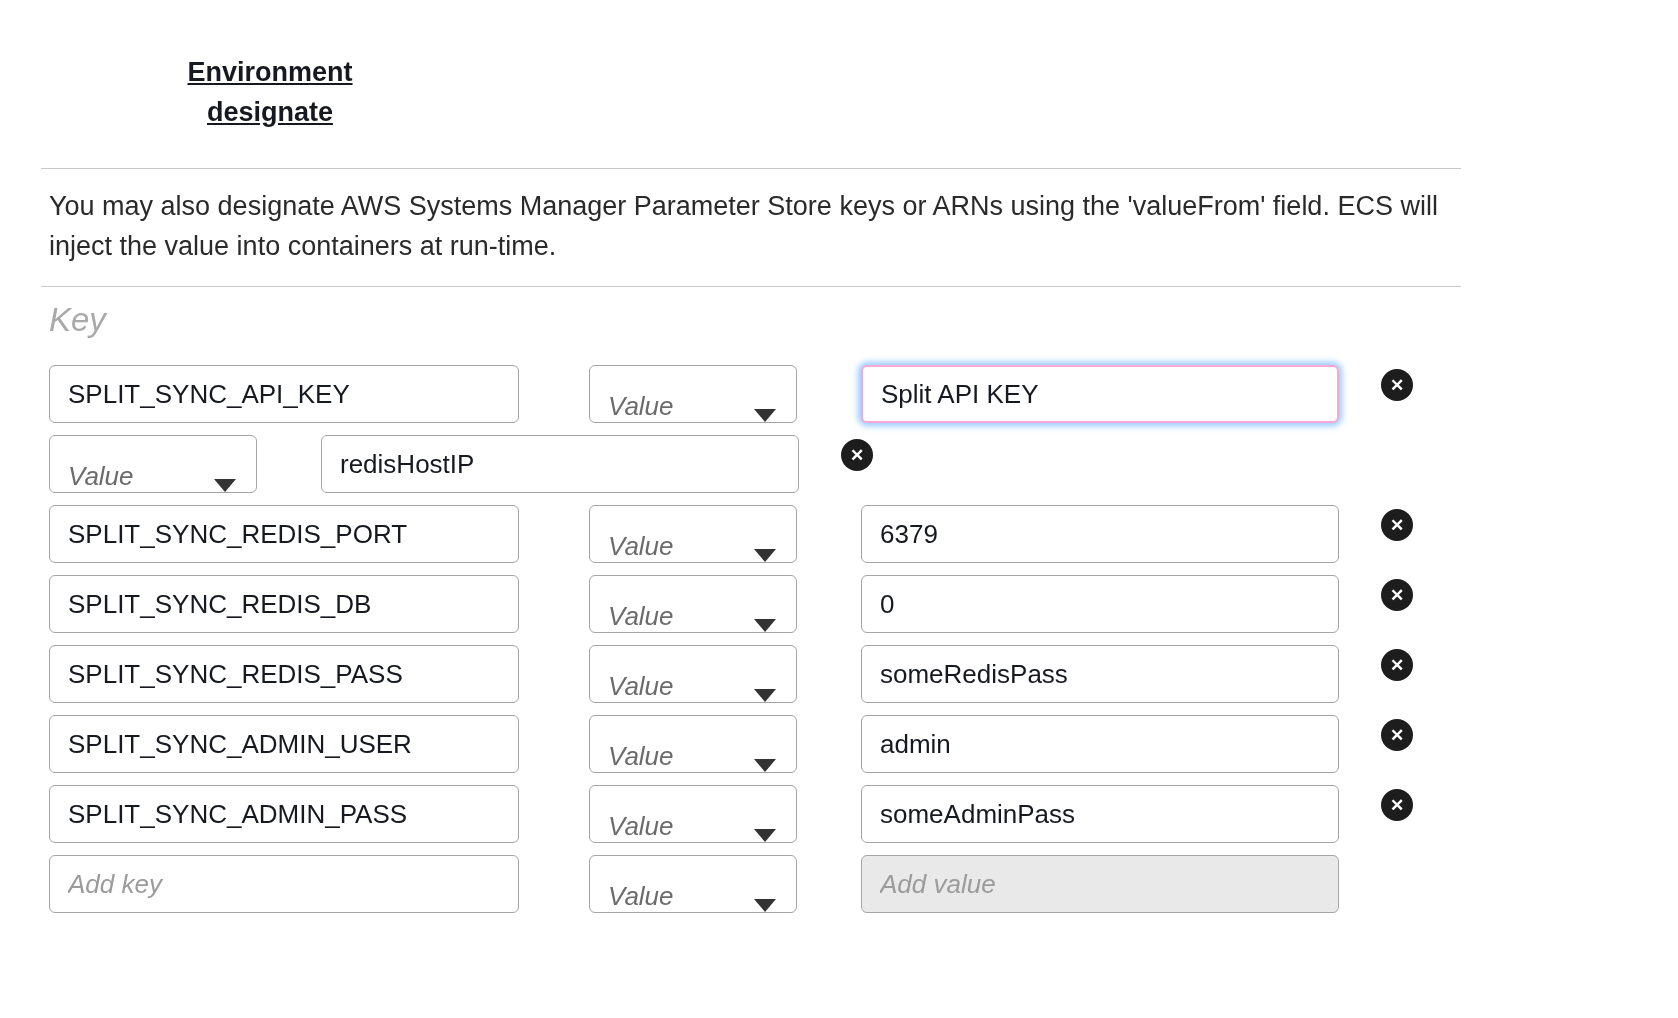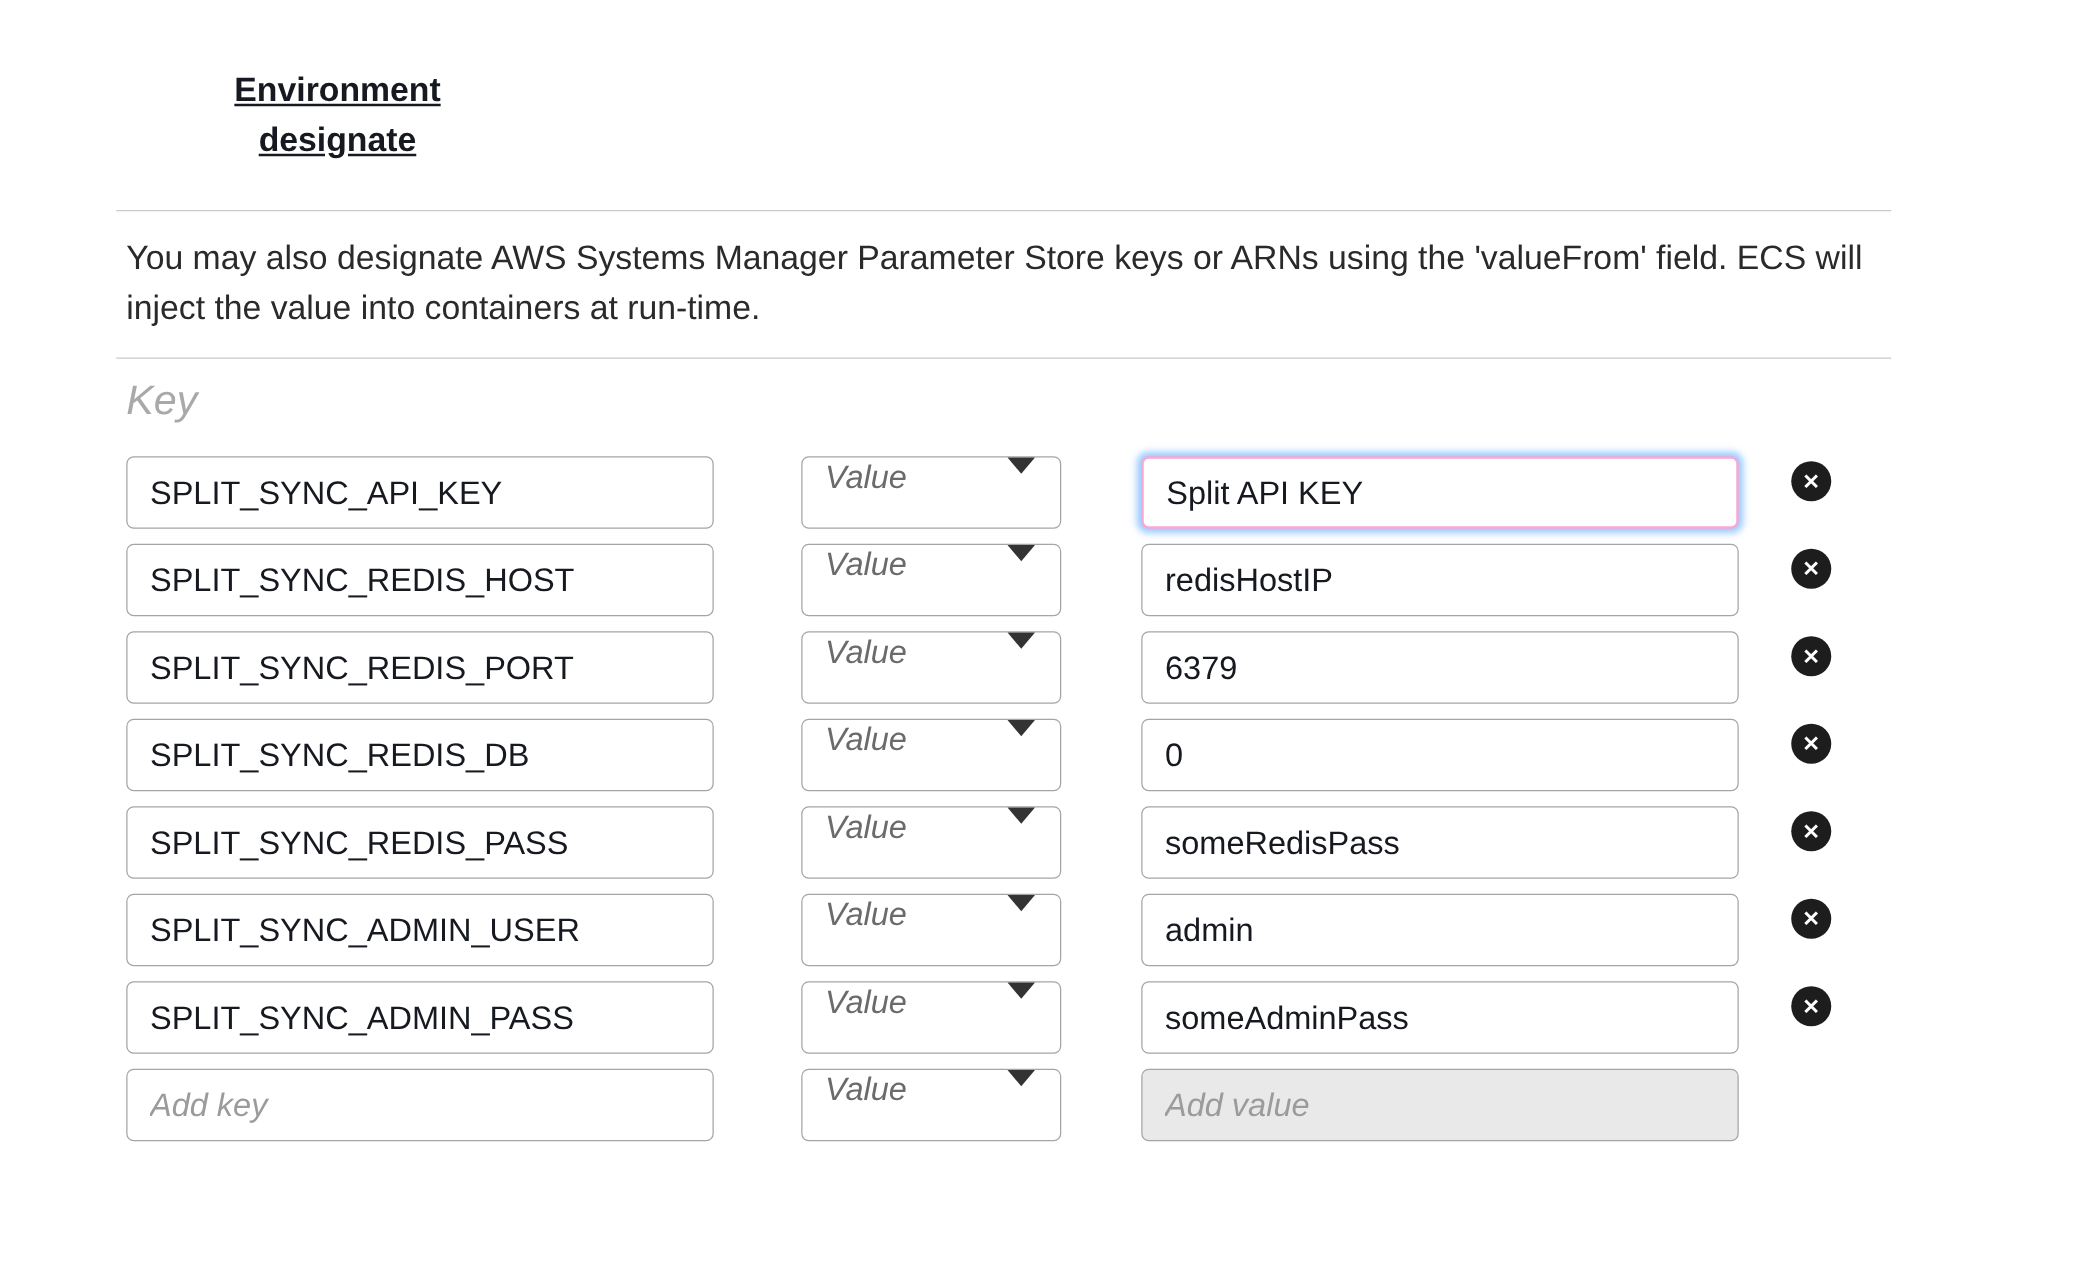--- a/index.html
+++ b/index.html
@@ -18,21 +18,21 @@
     margin-left: 185px;
     width: 170px;
     text-align: center;
     font-weight: bold;
     font-size: 27px;
     line-height: 40px;
     color: #16191f;
     text-decoration: underline;
   }
   .content {
-    margin-left: 93px;
+    margin-left: 41px;
     width: 1420px;
   }
   .divider {
     border: none;
     border-top: 1px solid #c9c9c9;
     height: 0;
   }
   .divider-1 { margin-top: 36px; }
   .help-text {
     padding: 17px 0 20px 8px;
@@ -78,21 +78,21 @@
     margin-right: 70px;
   }
   .type-select {
     width: 208px;
     height: 58px;
     margin-right: 64px;
     border: 1px solid #a5a5a5;
     border-radius: 6px;
     background: #ffffff;
     display: flex;
-    align-items: flex-start;
+    align-items: flex-end;
     justify-content: space-between;
     padding: 0 20px 0 18px;
     cursor: pointer;
     flex-shrink: 0;
   }
   .type-label {
     font-size: 26px;
     font-style: italic;
     color: #6b6b6b;
   }
@@ -163,21 +163,20 @@
           <span class="type-label">Value</span>
           <span class="caret"></span>
         </div>
         <input class="value-input focused" value="Split API KEY" style="">
         <button class="remove-btn">
             <span class="x">✕</span>
           </button>
       </div>
 
       <div class="row">
-        <input class="key-input" value="SPLIT_SYNC_REDIS_HOST" style="">
         <div class="type-select">
           <span class="type-label">Value</span>
           <span class="caret"></span>
         </div>
         <input class="value-input" value="redisHostIP" style="">
         <button class="remove-btn">
             <span class="x">✕</span>
           </button>
       </div>
 

